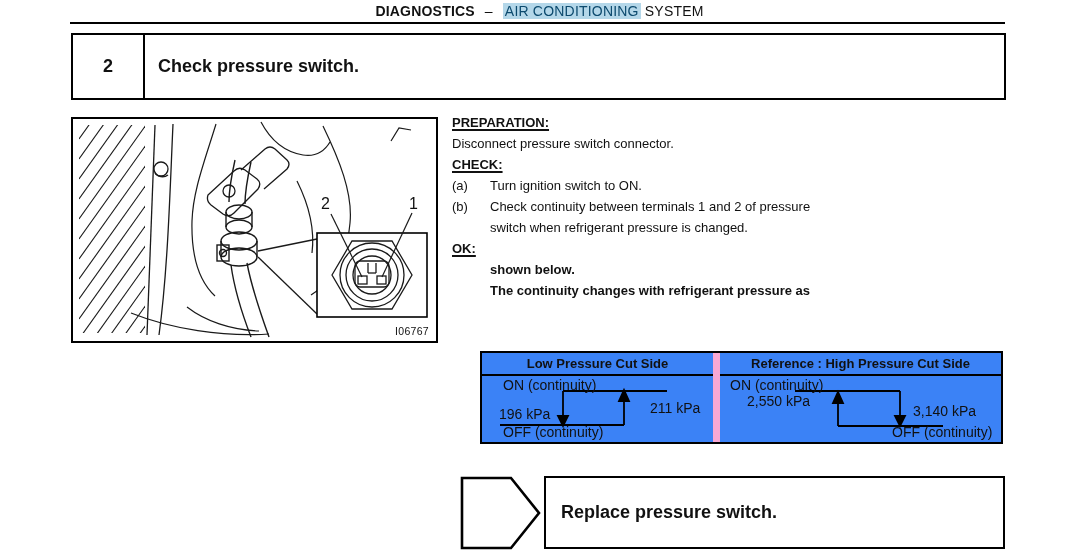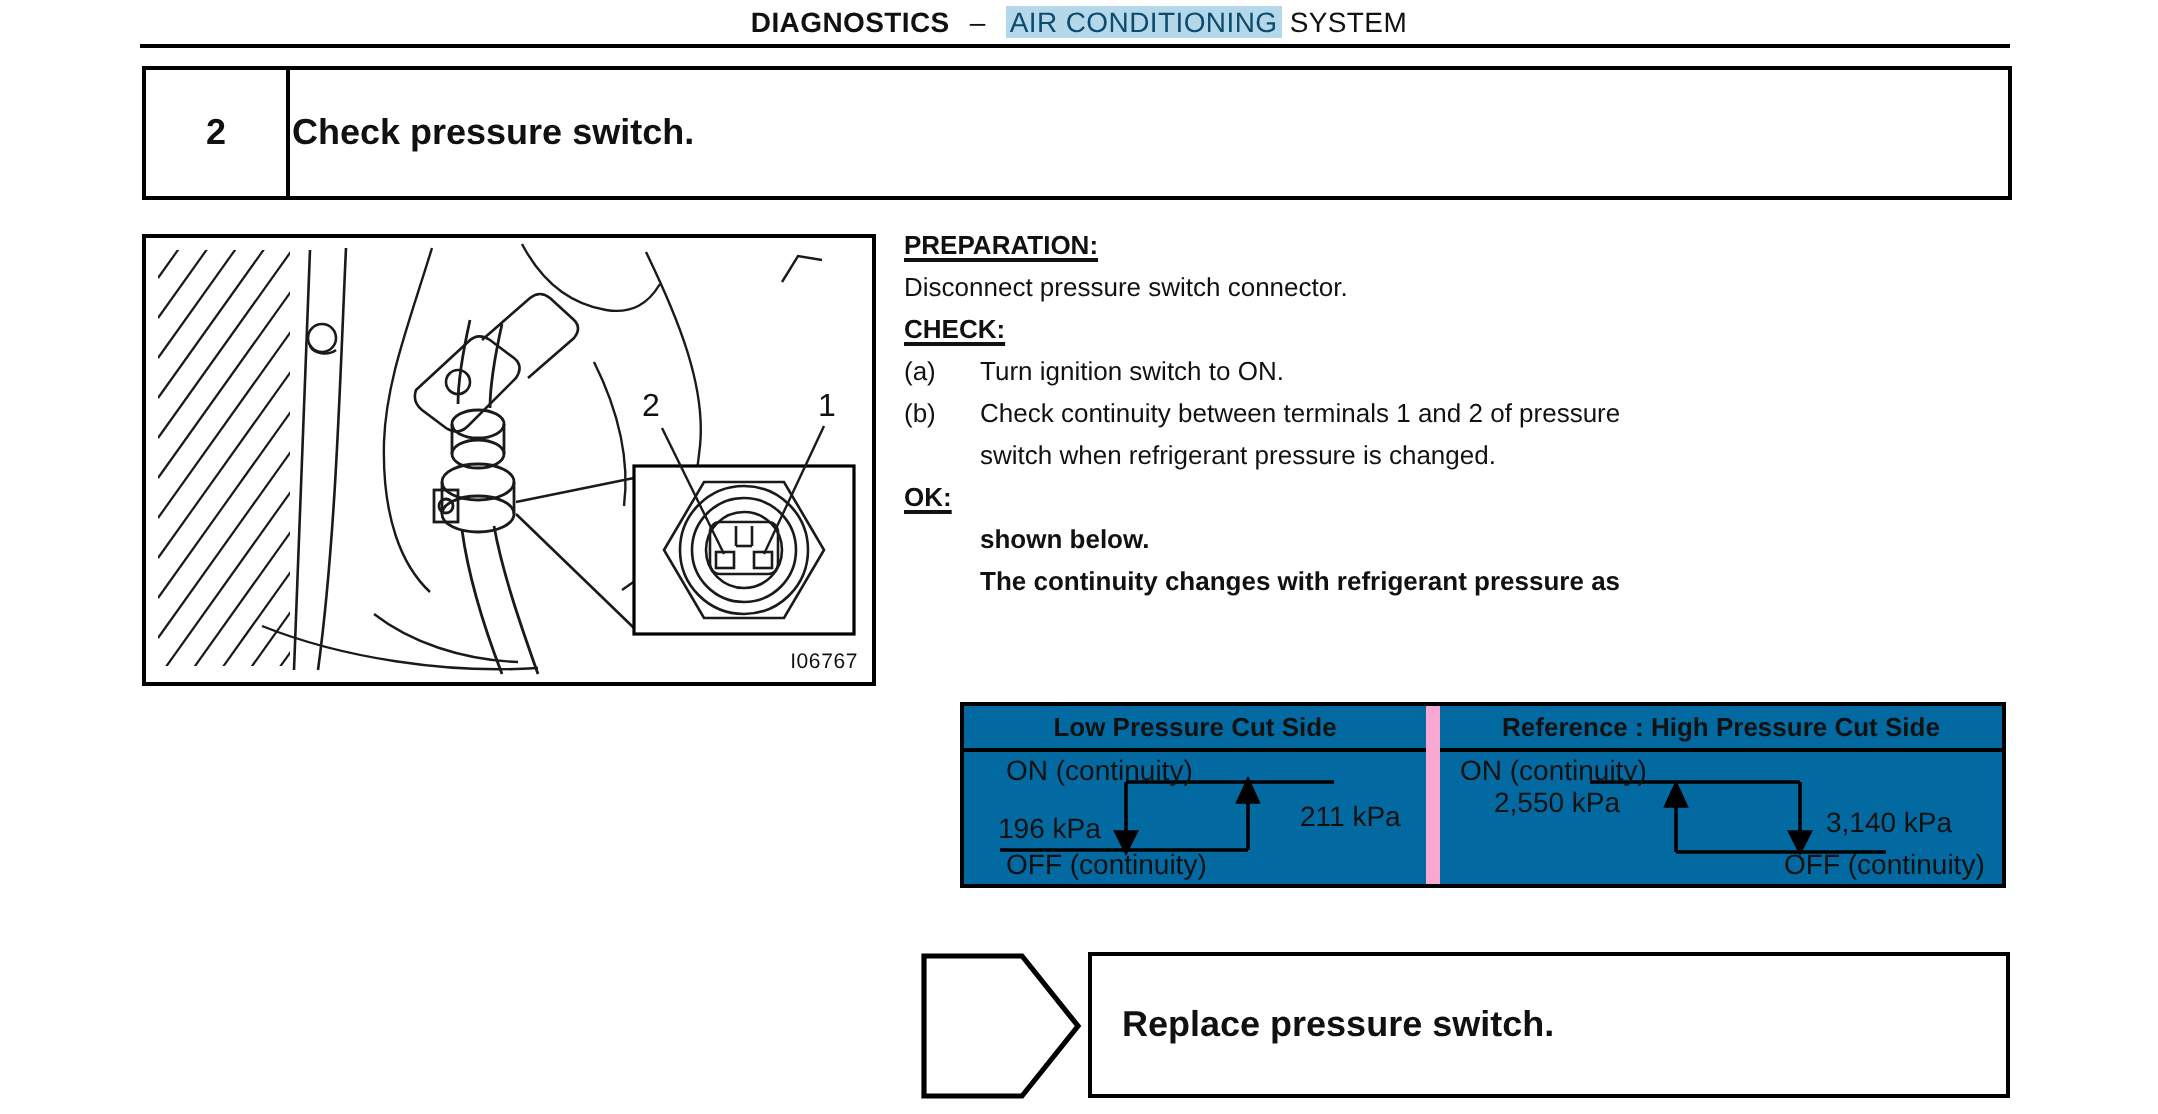--- a/index.html
+++ b/index.html
@@ -20,21 +20,21 @@
 
   
   .step-box {
     position:absolute; left:71px; top:33px; width:935px; height:67px;
     border:2px solid #000; display:flex; background:#fff;
   }
   .step-num {
     flex:0 0 72px; border-right:2px solid #000; display:flex;
     align-items:center; justify-content:center; font-weight:bold; font-size:18px;
   }
-  .step-title { flex:1; display:flex; align-items:center; padding-left:1px; font-weight:bold; font-size:18px; }
+  .step-title { flex:1; display:flex; align-items:center; padding-left:13px; font-weight:bold; font-size:18px; }
 
   
   .figure-box {
     position:absolute; left:71px; top:117px; width:367px; height:226px;
     border:2px solid #000; background:#fff;
   }
   .figure-box svg { position:absolute; left:0; top:0; }
   .fig-label { position:absolute; font-size:16px; color:#111; }
   .fig-label-2 { left:248px; top:76px; }
   .fig-label-1 { left:336px; top:76px; }
@@ -44,21 +44,21 @@
   .instructions { position:absolute; left:452px; top:112px; width:560px; font-size:13px; line-height:21px; }
   .h-ul { font-weight:bold; text-decoration:underline; text-decoration-thickness:1.5px; text-underline-offset:2px; }
   .list-row { display:flex; }
   .list-row .marker { flex:0 0 38px; }
   .indent { margin-left:38px; }
   .bold { font-weight:bold; }
 
   
   .spec-table {
     position:absolute; left:480px; top:351px; width:523px; height:93px;
-    border:2px solid #000; display:flex; background:#0369a1;
+    border:2px solid #000; display:flex; background:#3b82f6;
   }
   .spec-col { position:relative; }
   .spec-col-left  { flex:0 0 231px; }
   .spec-col-right { flex:1; border-left:7px solid #f9a8d4; }
   .spec-header {
     height:23px; border-bottom:2px solid #000; font-weight:bold; font-size:13px;
     text-align:center; line-height:22px; white-space:nowrap;
   }
   .spec-body { position:relative; height:64px; font-size:14px; line-height:15px; white-space:nowrap; }
   .spec-body svg { position:absolute; left:0; top:0; }

